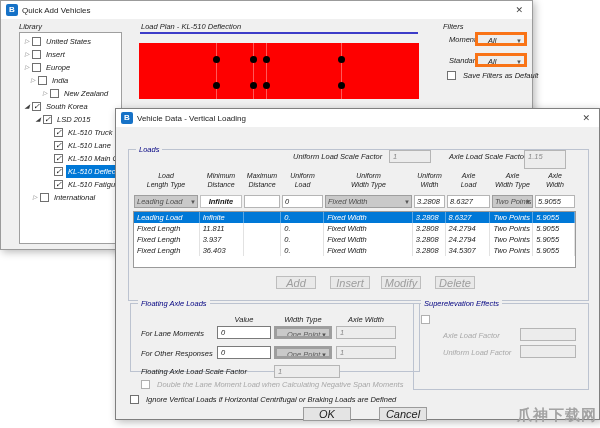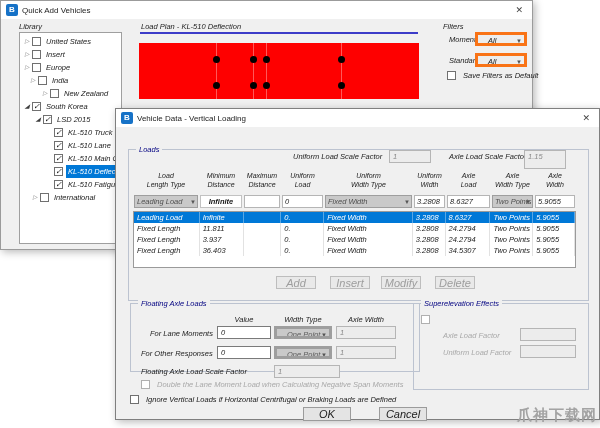--- a/index.html
+++ b/index.html
@@ -313,21 +313,21 @@
         <div class="btn disabled" style="left: 302px;">Delete</div>
       </div>
 
     <div class="group" style="left:14px; top:176px; width:290px; height:69px;">
       <span class="gtitle">Floating Axle Loads</span>
     </div>
     <div class="lbl" style="left:101px; top:188px; width:54px; text-align:center;">Value</div>
     <div class="lbl" style="left:158px; top:188px; width:58px; text-align:center;">Width Type</div>
     <div class="lbl" style="left:220px; top:188px; width:60px; text-align:center;">Axle Width</div>
 
-    <div class="lbl" style="left:34px; top:202px;">For Lane Moments</div>
+    <div class="lbl" style="left:25px; top:202px;">For Lane Moments</div>
     <div class="inp" style="left:101px; top:199px; width:54px; height:13px;">0</div>
     <div class="dd gray" style="left:158px; top:199px; width:58px; height:13px;">
       <span>One Point</span>
       <span class="arr">▼</span>
     </div>
     <div class="inp dis" style="left:220px; top:199px; width:60px; height:13px;">1</div>
 
     <div class="lbl" style="left:25px; top:222px;">For Other Responses</div>
     <div class="inp" style="left:101px; top:219px; width:54px; height:13px;">0</div>
     <div class="dd gray" style="left:158px; top:219px; width:58px; height:13px;">

